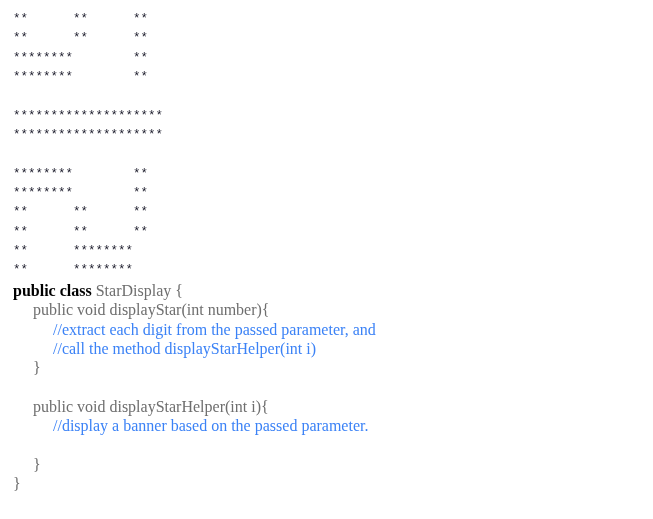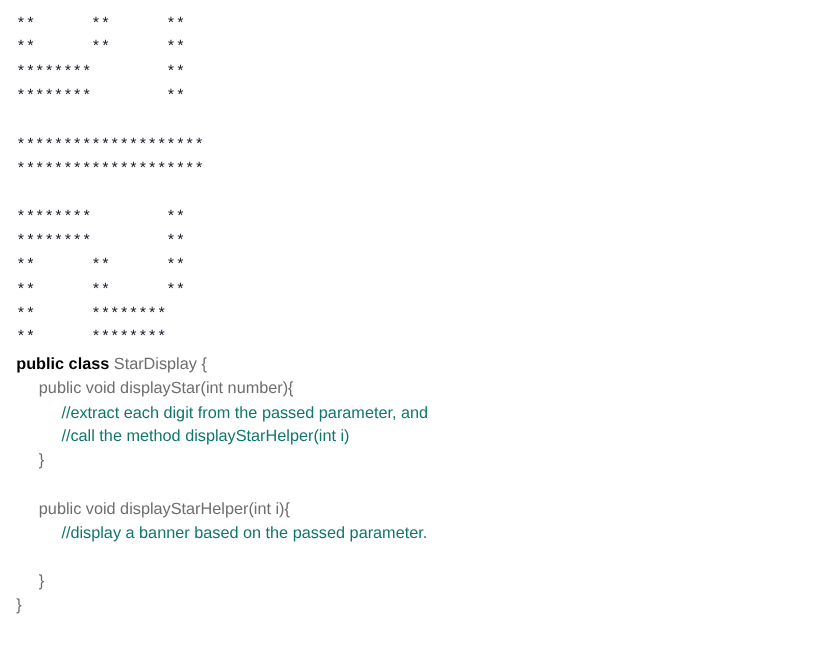--- a/index.html
+++ b/index.html
@@ -15,22 +15,22 @@
   }
   .page {
     position: relative;
     width: 653px;
     height: 519px;
     background: #ffffff;
     box-sizing: border-box;
     padding: 10px 0 0 13px;
   }
   .code-block {
-    font-family: Liberation Sans, sans-serif;
-    font-size: 13px;
+    font-family: Liberation Serif, serif;
+    font-size: 16px;
     line-height: 19.35px;
     white-space: pre;
     letter-spacing: 0px;
   }
   .star-art {
     color: #181828;
     font-family: "Liberation Mono", "DejaVu Sans Mono", monospace;
     font-size: 12.5px;
     line-height: 19.35px;
     white-space: pre;
@@ -48,21 +48,21 @@
     white-space: pre;
   }
   .kw {
     color: #000000;
     font-weight: bold;
   }
   .plain {
     color: #6e6e6e;
   }
   .cmt {
-    color: #0f766e;
+    color: #3b82f6;
   }
   .spacer {
     display: block;
     height: 19.35px;
   }
 </style>
 </head>
 <body>
 
 <div class="page">

